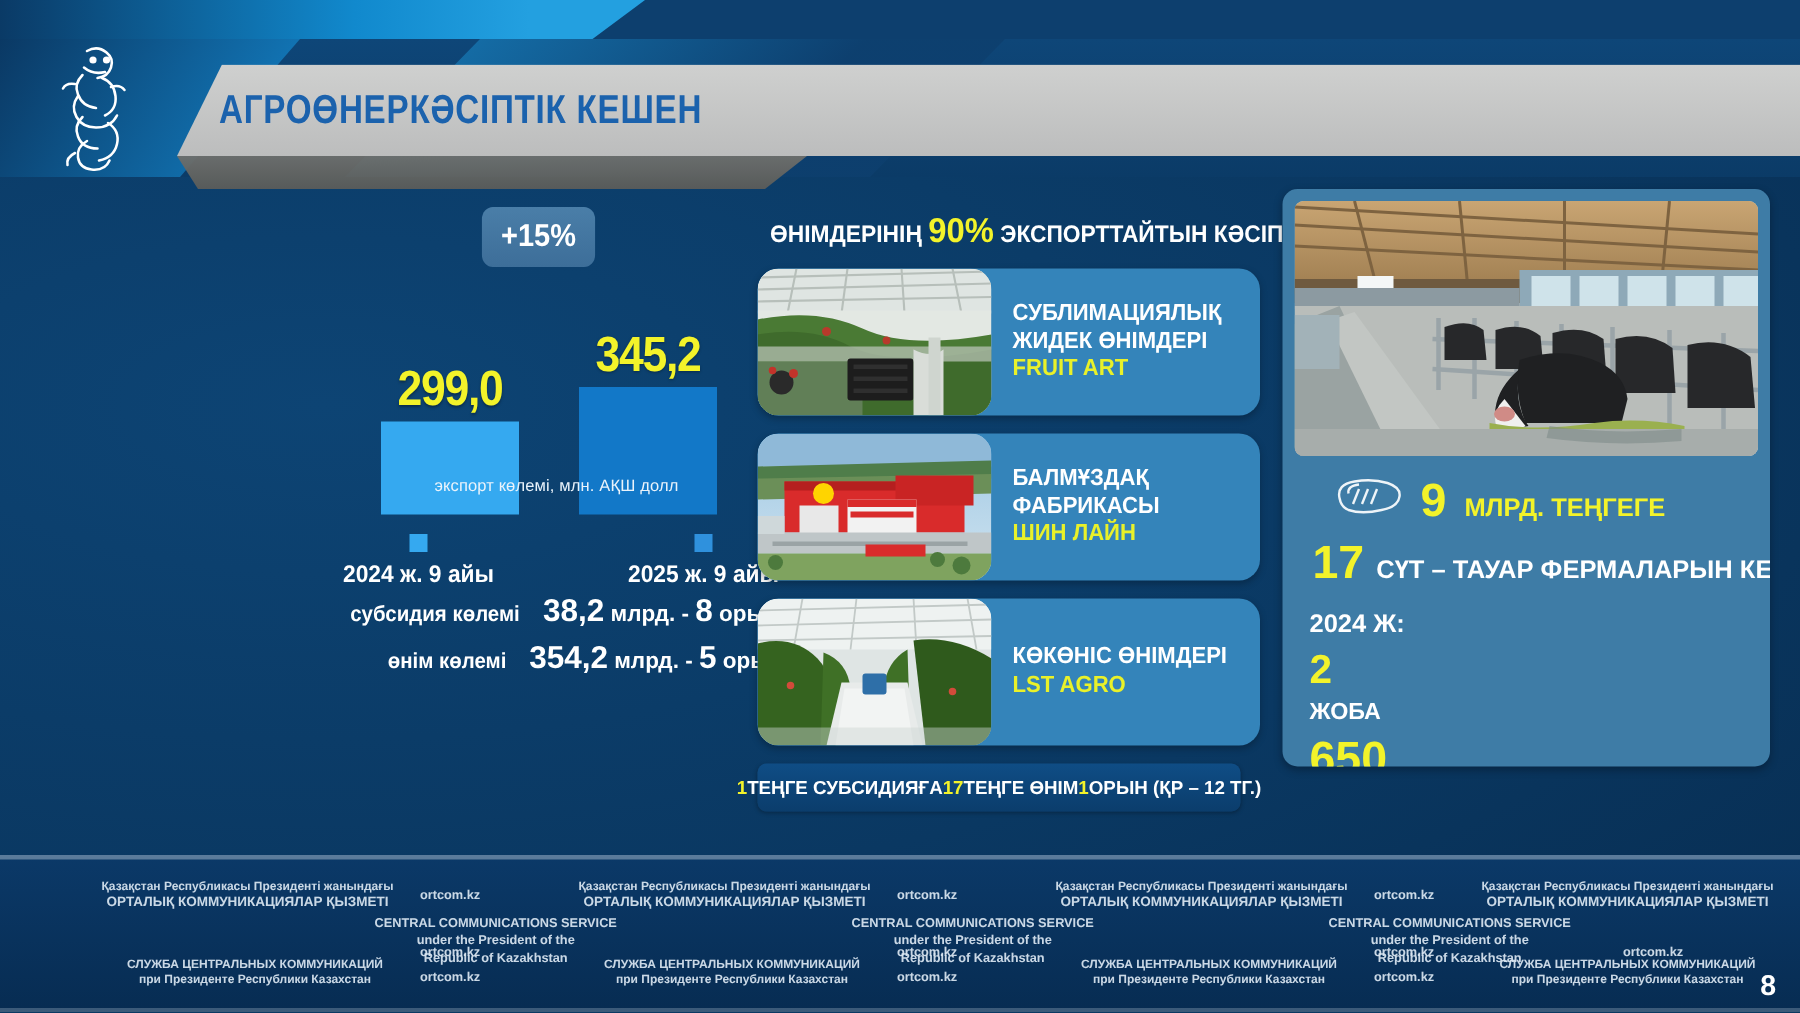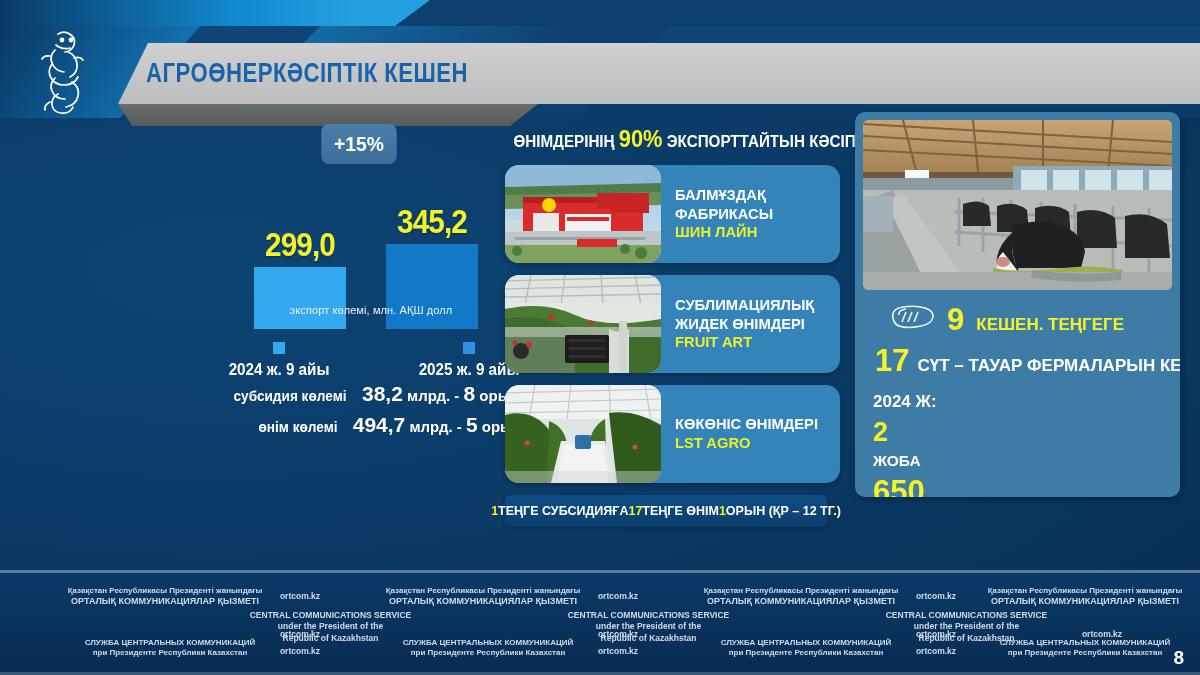--- a/index.html
+++ b/index.html
@@ -76,21 +76,21 @@
     font-size: 27px;
     font-weight: bold;
     letter-spacing: .6px;
     transform: scaleX(.82);
     transform-origin: left center;
     white-space: nowrap;
     font-family: "Liberation Sans Narrow","Liberation Sans", sans-serif;
   }
 
   
-  .content { position: absolute; left: 0; top: 112px; width: 968px; height: 452px; }
+  .content { position: absolute; left: 0; top: 126px; width: 968px; height: 452px; }
 
   
   .chart-block { position: absolute; left: 222px; top: 2px; width: 296px; height: 340px; }
 
   .badge {
     position: absolute; left: 96px; top: 10px;
     width: 82px; height: 40px; border-radius: 8px;
     background: linear-gradient(180deg,#4a7ea8 0%, #3d6e99 100%);
     display: flex; align-items: center; justify-content: center;
     color: #fff; font-weight: bold; font-size: 21px;
@@ -306,73 +306,35 @@
             <span class="big">38,2</span>
             <span>млрд.</span>
             <span>-</span>
             <span class="big">8</span>
             <span>орын</span>
           </span>
         </div>
         <div class="stat-row">
           <span class="stat-key">өнім көлемі</span>
           <span class="stat-val">
-            <span class="big">494,7</span>
+            <span class="big">354,2</span>
             <span>млрд.</span>
             <span>-</span>
             <span class="big">5</span>
             <span>орын</span>
           </span>
         </div>
       </div>
     </div>
 
     <div class="mid">
       <div class="mid-head">
         <span>ӨНІМДЕРІНІҢ</span>
         <span class="pct">90%</span>
         <span>ЭКСПОРТТАЙТЫН КӘСІПОРЫНДАР</span>
-      </div>
-
-      <div class="card">
-        <div class="card-photo">
-          <svg viewBox="0 0 156 98" width="156" height="98" preserveAspectRatio="none">
-            <defs>
-              <linearGradient id="sky1" x1="0" y1="0" x2="0" y2="1">
-                <stop offset="0" stop-color="#9fc8e4"></stop>
-                  <stop offset="1" stop-color="#cfe3ef"></stop>
-              </linearGradient>
-            </defs>
-            <rect width="156" height="98" fill="url(#sky1)"></rect>
-            <rect y="0" width="156" height="22" fill="#8fb9d8"></rect>
-            <path d="M0 22 L156 18 L156 30 L0 32 Z" fill="#4f7d4a"></path>
-            <path d="M0 30 L156 27 L156 40 L0 44 Z" fill="#6b8f58"></path>
-            <rect x="18" y="32" width="120" height="34" fill="#d92b2b"></rect>
-            <rect x="18" y="32" width="120" height="6" fill="#b51f1f"></rect>
-            <rect x="92" y="28" width="52" height="20" fill="#c92424"></rect>
-            <rect x="60" y="44" width="46" height="30" fill="#f2f2f2"></rect>
-            <rect x="60" y="44" width="46" height="5" fill="#d92b2b"></rect>
-            <rect x="62" y="52" width="42" height="4" fill="#d92b2b"></rect>
-            <rect x="28" y="48" width="26" height="20" fill="#e8e8e8"></rect>
-            <circle cx="44" cy="40" r="7" fill="#ffd400"></circle>
-            <rect x="0" y="66" width="156" height="14" fill="#bfc6c8"></rect>
-            <rect x="0" y="80" width="156" height="18" fill="#7fa35f"></rect>
-            <rect x="10" y="72" width="130" height="3" fill="#9aa3a5"></rect>
-            <rect x="0" y="55" width="18" height="12" fill="#cfd8da"></rect>
-            <circle cx="120" cy="84" r="5" fill="#4d7a3d"></circle>
-            <circle cx="136" cy="88" r="6" fill="#4d7a3d"></circle>
-            <circle cx="12" cy="86" r="5" fill="#4d7a3d"></circle>
-            <rect x="72" y="74" width="40" height="8" fill="#d92b2b"></rect>
-          </svg>
-        </div>
-        <div class="card-text">
-          <div class="card-line">БАЛМҰЗДАҚ</div>
-          <div class="card-line">ФАБРИКАСЫ</div>
-          <div class="card-line card-brand">ШИН ЛАЙН</div>
-        </div>
       </div>
 
       <div class="card">
         <div class="card-photo">
           <svg viewBox="0 0 156 98" width="156" height="98" preserveAspectRatio="none">
             <rect width="156" height="98" fill="#cdd6cd"></rect>
             <rect width="156" height="30" fill="#dfe5e2"></rect>
             <g stroke="#b7bfba" stroke-width="1.4">
               <path d="M0 6 L156 2"></path>
                 <path d="M0 14 L156 10"></path>
@@ -397,20 +359,58 @@
             <path d="M104 54 q12 6 20 0 l0 44 l-20 0 Z" fill="#d9ddd8"></path>
             <rect x="114" y="46" width="8" height="52" fill="#cfd5cf"></rect>
             <circle cx="46" cy="42" r="3" fill="#b83a2b"></circle>
             <circle cx="86" cy="48" r="2.6" fill="#b83a2b"></circle>
           </svg>
         </div>
         <div class="card-text">
           <div class="card-line">СУБЛИМАЦИЯЛЫҚ</div>
           <div class="card-line">ЖИДЕК ӨНІМДЕРІ</div>
           <div class="card-line card-brand">FRUIT ART</div>
+        </div>
+      </div>
+
+      <div class="card">
+        <div class="card-photo">
+          <svg viewBox="0 0 156 98" width="156" height="98" preserveAspectRatio="none">
+            <defs>
+              <linearGradient id="sky1" x1="0" y1="0" x2="0" y2="1">
+                <stop offset="0" stop-color="#9fc8e4"></stop>
+                  <stop offset="1" stop-color="#cfe3ef"></stop>
+              </linearGradient>
+            </defs>
+            <rect width="156" height="98" fill="url(#sky1)"></rect>
+            <rect y="0" width="156" height="22" fill="#8fb9d8"></rect>
+            <path d="M0 22 L156 18 L156 30 L0 32 Z" fill="#4f7d4a"></path>
+            <path d="M0 30 L156 27 L156 40 L0 44 Z" fill="#6b8f58"></path>
+            <rect x="18" y="32" width="120" height="34" fill="#d92b2b"></rect>
+            <rect x="18" y="32" width="120" height="6" fill="#b51f1f"></rect>
+            <rect x="92" y="28" width="52" height="20" fill="#c92424"></rect>
+            <rect x="60" y="44" width="46" height="30" fill="#f2f2f2"></rect>
+            <rect x="60" y="44" width="46" height="5" fill="#d92b2b"></rect>
+            <rect x="62" y="52" width="42" height="4" fill="#d92b2b"></rect>
+            <rect x="28" y="48" width="26" height="20" fill="#e8e8e8"></rect>
+            <circle cx="44" cy="40" r="7" fill="#ffd400"></circle>
+            <rect x="0" y="66" width="156" height="14" fill="#bfc6c8"></rect>
+            <rect x="0" y="80" width="156" height="18" fill="#7fa35f"></rect>
+            <rect x="10" y="72" width="130" height="3" fill="#9aa3a5"></rect>
+            <rect x="0" y="55" width="18" height="12" fill="#cfd8da"></rect>
+            <circle cx="120" cy="84" r="5" fill="#4d7a3d"></circle>
+            <circle cx="136" cy="88" r="6" fill="#4d7a3d"></circle>
+            <circle cx="12" cy="86" r="5" fill="#4d7a3d"></circle>
+            <rect x="72" y="74" width="40" height="8" fill="#d92b2b"></rect>
+          </svg>
+        </div>
+        <div class="card-text">
+          <div class="card-line">БАЛМҰЗДАҚ</div>
+          <div class="card-line">ФАБРИКАСЫ</div>
+          <div class="card-line card-brand">ШИН ЛАЙН</div>
         </div>
       </div>
 
       <div class="card">
         <div class="card-photo">
           <svg viewBox="0 0 156 98" width="156" height="98" preserveAspectRatio="none">
             <rect width="156" height="98" fill="#dfe5e4"></rect>
             <rect width="156" height="34" fill="#eef2f1"></rect>
             <g stroke="#c2c9c7" stroke-width="1.2">
               <path d="M0 8 L156 4"></path>
@@ -524,21 +524,21 @@
           <span class="steak-icon">
             <svg viewBox="0 0 48 26" width="48" height="26" fill="none" stroke="#eef4f8" stroke-width="1.6" stroke-linejoin="round">
               <path d="M6 14 q-2-9 10-11 q12-2 22 1 q9 3 8 9 q-1 7-12 9 q-13 3-22 0 q-5-2-6-8 Z"></path>
               <path d="M12 11 q-1-5 7-6"></path>
               <path d="M19 8 L15 18"></path>
                 <path d="M25 8 L21 18"></path>
                 <path d="M31 8 L27 18"></path>
             </svg>
           </span>
           <span class="yl n-xl">9</span>
-          <span class="yl t-md">КЕШЕН. ТЕҢГЕГЕ</span>
+          <span class="yl t-md">МЛРД. ТЕҢГЕГЕ</span>
         </div>
 
         <div class="rrow r2">
           <span class="yl n-xl">17</span>
           <span class="wh t-md">СҮТ – ТАУАР ФЕРМАЛАРЫН КЕҢЕЙТУ</span>
         </div>
 
         <div class="rrow r3">
           <span class="wh t-md">2024 Ж:</span>
           <span class="yl n-lg">2</span>

